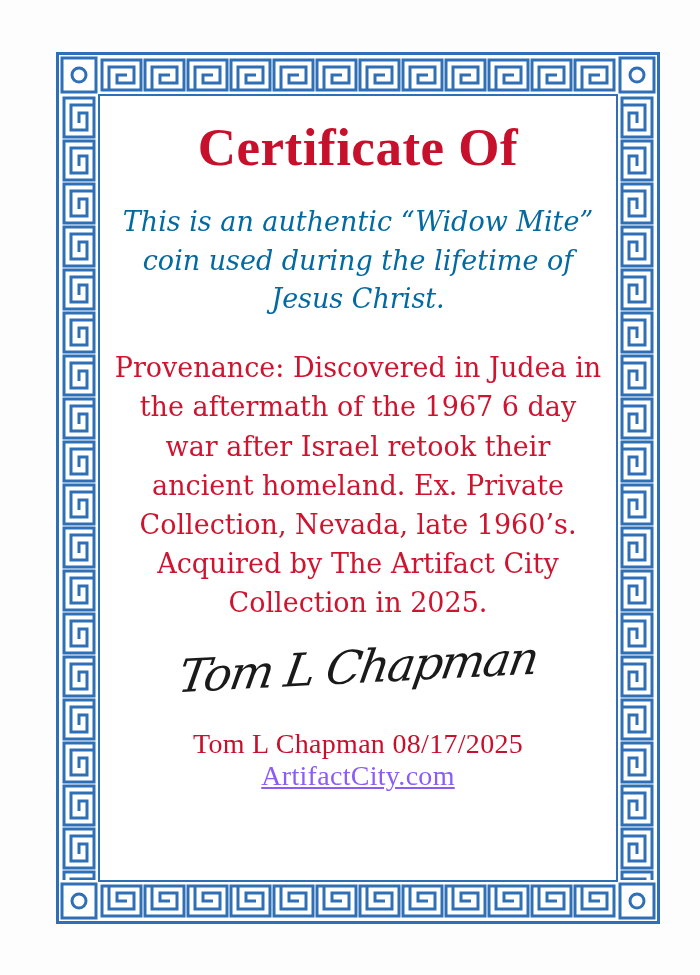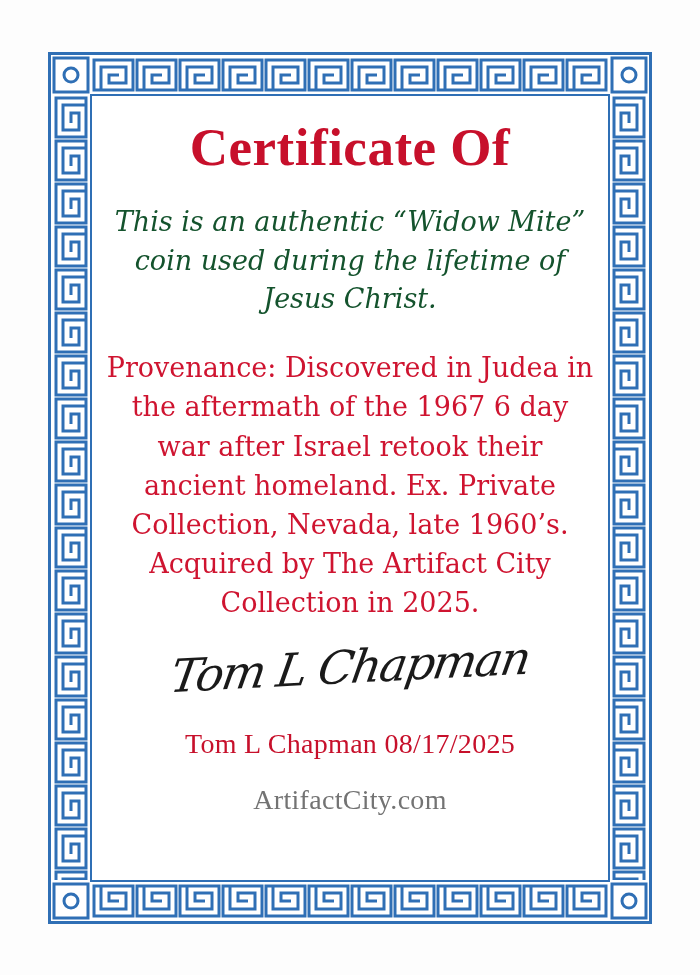--- a/index.html
+++ b/index.html
@@ -18,21 +18,21 @@
   .page {
     position: relative;
     width: 700px;
     height: 975px;
     background: #fdfdfd;
     box-sizing: border-box;
   }
 
   .certificate {
     position: absolute;
-    left: 48px;
+    left: 56px;
     top: 52px;
     width: 604px;
     height: 872px;
     background: #ffffff;
     box-sizing: border-box;
   }
 
   
   .border-frame {
     position: absolute;
@@ -104,21 +104,21 @@
     font-size: 53px;
     line-height: 1.12;
     color: #c7102b;
     margin-top: 10px;
     letter-spacing: 0.5px;
   }
 
   .body-block {
     font-family: "DejaVu Serif", serif;
     font-style: italic;
-    color: #14532d;
+    color: #0369a1;
     font-size: 27px;
     line-height: 1.42;
     margin-top: 26px;
     padding: 0 8px;
   }
 
   .provenance-block {
     font-family: "DejaVu Serif", serif;
     color: #cf1430;
     font-size: 27px;
@@ -145,23 +145,24 @@
   .signer-line {
     font-family: "Liberation Serif", serif;
     font-size: 28px;
     color: #c7102b;
     margin-top: 2px;
     letter-spacing: 0.3px;
   }
   .website-line {
     font-family: "Liberation Serif", serif;
     font-size: 28px;
-    color: #737373;
-    margin-top: 24px;
+    color: #8b5cf6;
+    margin-top: 0;
     letter-spacing: 0.3px;
+    text-decoration: underline;
   }
 </style>
 </head>
 <body>
 
 <div class="page">
   <div class="certificate">
 
     <div class="border-frame"></div>
 

